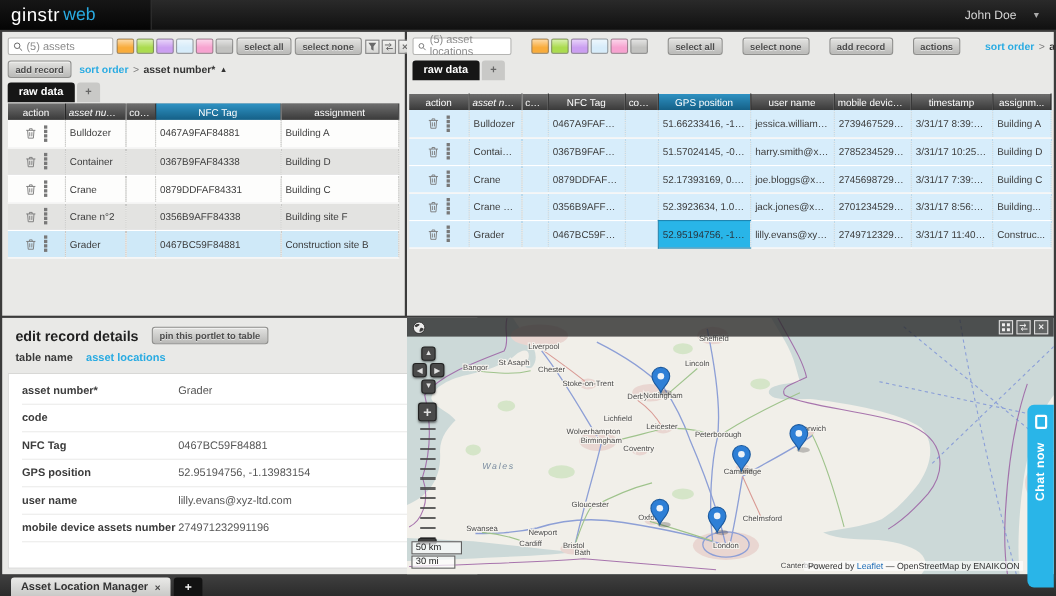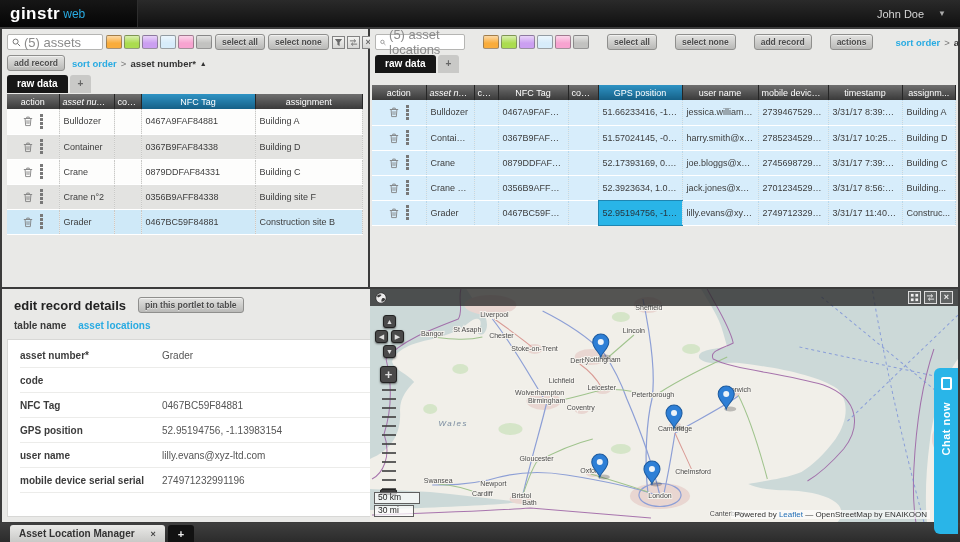--- a/index.html
+++ b/index.html
@@ -2,36 +2,36 @@
 <html style="--accent: #29abe2; --col-highlight: #1d7fae; --cell-highlight: #29b5e8; --row-selected: #cfe9f8; --row-blue: #d7edfb; --chat: #29b5e8; --marker: #2e7fd6;"><head>
 <meta charset="utf-8">
 <style>
   *{box-sizing:border-box;margin:0;padding:0}
   html,body{width:960px;height:542px}
   body{position:relative;background:#3b3b3b;font-family:"Liberation Sans",sans-serif;overflow:hidden}
 
   
   #appbar{position:absolute;left:0;top:0;width:960px;height:27px;background:linear-gradient(#2a2a2a,#101010);display:flex;align-items:center}
   #logo{width:138px;height:100%;background:linear-gradient(#161616,#050505);display:flex;align-items:baseline;padding-left:10px;border-right:1px solid #2e2e2e}
-  .logo-main{color:#fff;font-weight:bold;font-size:17px;letter-spacing:.5px;align-self:center}
-  .logo-sub{color:var(--accent,#29abe2);font-size:12px;margin-left:3px;align-self:center}
+  .logo-main{color:#fff;font-weight:normal;font-size:17px;letter-spacing:.5px;align-self:center}
+  .logo-sub{color:var(--accent,#29abe2);font-size:16px;margin-left:3px;align-self:center}
   #user{margin-left:auto;display:flex;align-items:center;gap:14px;padding-right:14px;color:#d6d6d6;font-size:11px}
   .caret{color:#aaa;font-size:8px}
 
   
   .panel{position:absolute;background:#e9e9e7}
   #panel-assets{left:2px;top:29px;width:366px;height:258px}
   #panel-locations{left:370px;top:29px;width:588px;height:258px}
   #panel-edit{left:2px;top:289px;width:432px;height:233px}
   #panel-map{left:370px;top:289px;width:588px;height:233px;background:#ccd9d8;overflow:hidden}
 
   
   .tbar{display:flex;align-items:center;gap:3px;padding:5px 5px 0 5px}
   .tbar.compact{gap:18px}
-  .search{height:16px;background:#fff;border:1px solid #b5b5b3;border-radius:2px;display:flex;align-items:center;gap:3px;padding:0 4px;color:#8b8b8b;font-size:13px;flex:0 0 auto}
+  .search{height:16px;background:#fff;border:1px solid #b5b5b3;border-radius:2px;display:flex;align-items:center;gap:3px;padding:0 4px;color:#8b8b8b;font-size:10px;flex:0 0 auto}
   #panel-assets .search{width:96px}
   #panel-locations .search{width:90px}
   .chips{display:flex;gap:2px;flex:0 0 auto}
   .chip{width:16px;height:14px;border:1px solid rgba(90,90,90,.55);border-radius:2px;background-image:linear-gradient(rgba(255,255,255,.55),rgba(255,255,255,0) 60%)}
   .btn{background:linear-gradient(#e3e3e1,#b9b9b7);border:1px solid #8f8f8d;border-radius:3px;color:#4c4c4c;font-size:8.5px;font-weight:bold;padding:2px 6px;text-shadow:0 1px 0 rgba(255,255,255,.55);box-shadow:inset 0 1px 0 rgba(255,255,255,.5);white-space:nowrap;flex:0 0 auto}
   .sort{display:flex;gap:4px;align-items:center;font-size:9.5px;font-weight:bold;white-space:nowrap;margin-left:4px}
   .sort .link{color:var(--accent,#29abe2)}
   .sort .gt{color:#777;font-weight:normal}
   .sort .field{color:#333}
   .sort .dir{font-size:7px;color:#333}
@@ -84,21 +84,21 @@
   #edit-tablename .val{color:var(--accent,#29abe2)}
   #edit-form{position:absolute;left:5px;right:5px;top:50px;bottom:5px;background:#fff;border:1px solid #d8d8d6}
   #edit-fields{position:absolute;left:0;right:11px;top:3px}
   .frow{display:flex;align-items:center;height:25px;border-bottom:1px solid #ececea;margin:0 6px 0 12px}
   .frow .lab{flex:0 0 142px;font-size:10px;font-weight:bold;color:#3c3c3c}
   .frow .val{font-size:10px;color:#555;overflow:hidden;white-space:nowrap}
   .sb{position:absolute;right:0;top:0;bottom:0;width:10px;background:#f3f3f1;border-left:1px solid #e2e2e0;display:flex;flex-direction:column;justify-content:space-between;align-items:center;font-size:5px;color:#8a8a8a;padding:2px 0}
 
   
   #tabbar{position:absolute;left:0;top:523px;width:960px;height:19px;background:linear-gradient(#3f3f3f,#2b2b2b);display:flex;align-items:flex-end;padding-left:10px;gap:3px}
-  .ftab{background:linear-gradient(#eaeae8,#c9c9c7);border-radius:3px 3px 0 0;height:17px;display:flex;align-items:center;gap:16px;padding:0 9px;font-size:10px;color:#333;font-weight:bold}
+  .ftab{background:linear-gradient(#eaeae8,#c9c9c7);border-radius:3px 3px 0 0;height:17px;display:flex;align-items:center;gap:6px;padding:0 9px;font-size:10px;color:#333;font-weight:bold}
   .ftab .x{font-size:9px;color:#444;font-weight:bold}
   .ftab-plus{background:#121212;color:#f0f0f0;border-radius:3px 3px 0 0;height:17px;display:flex;align-items:center;padding:0 10px;font-size:11px;font-weight:bold}
 
   
   #map-svg{position:absolute;left:0;top:0;width:100%;height:100%}
   .city{font-size:7px;fill:#4a4a4a;text-anchor:middle;paint-order:stroke;stroke:#f5f3ee;stroke-width:2px}
   .region{font-size:8px;fill:#7c8aa0;font-style:italic;text-anchor:middle;letter-spacing:1.5px;paint-order:stroke;stroke:#eef0e8;stroke-width:2px}
   .marker path{fill:var(--marker,#2e7fd6);stroke:#1c5a9e;stroke-width:1}
   .marker circle{fill:#eef3f8}
   #map-topbar{position:absolute;left:0;top:0;right:0;height:17px;background:rgba(40,40,40,.78);display:flex;align-items:center;padding:0 5px;z-index:5}
@@ -577,21 +577,21 @@
         </div>
         <div class="frow">
           <span class="lab">GPS position</span>
           <span class="val">52.95194756, -1.13983154</span>
         </div>
         <div class="frow">
           <span class="lab">user name</span>
           <span class="val">lilly.evans@xyz-ltd.com</span>
         </div>
         <div class="frow">
-          <span class="lab">mobile device serial serial</span>
+          <span class="lab">mobile device assets number</span>
           <span class="val">274971232991196</span>
         </div>
       </div>
     <div class="sb">
       <span>▲</span>
       <span>▼</span>
     </div>
   </div>
 </section>
 

